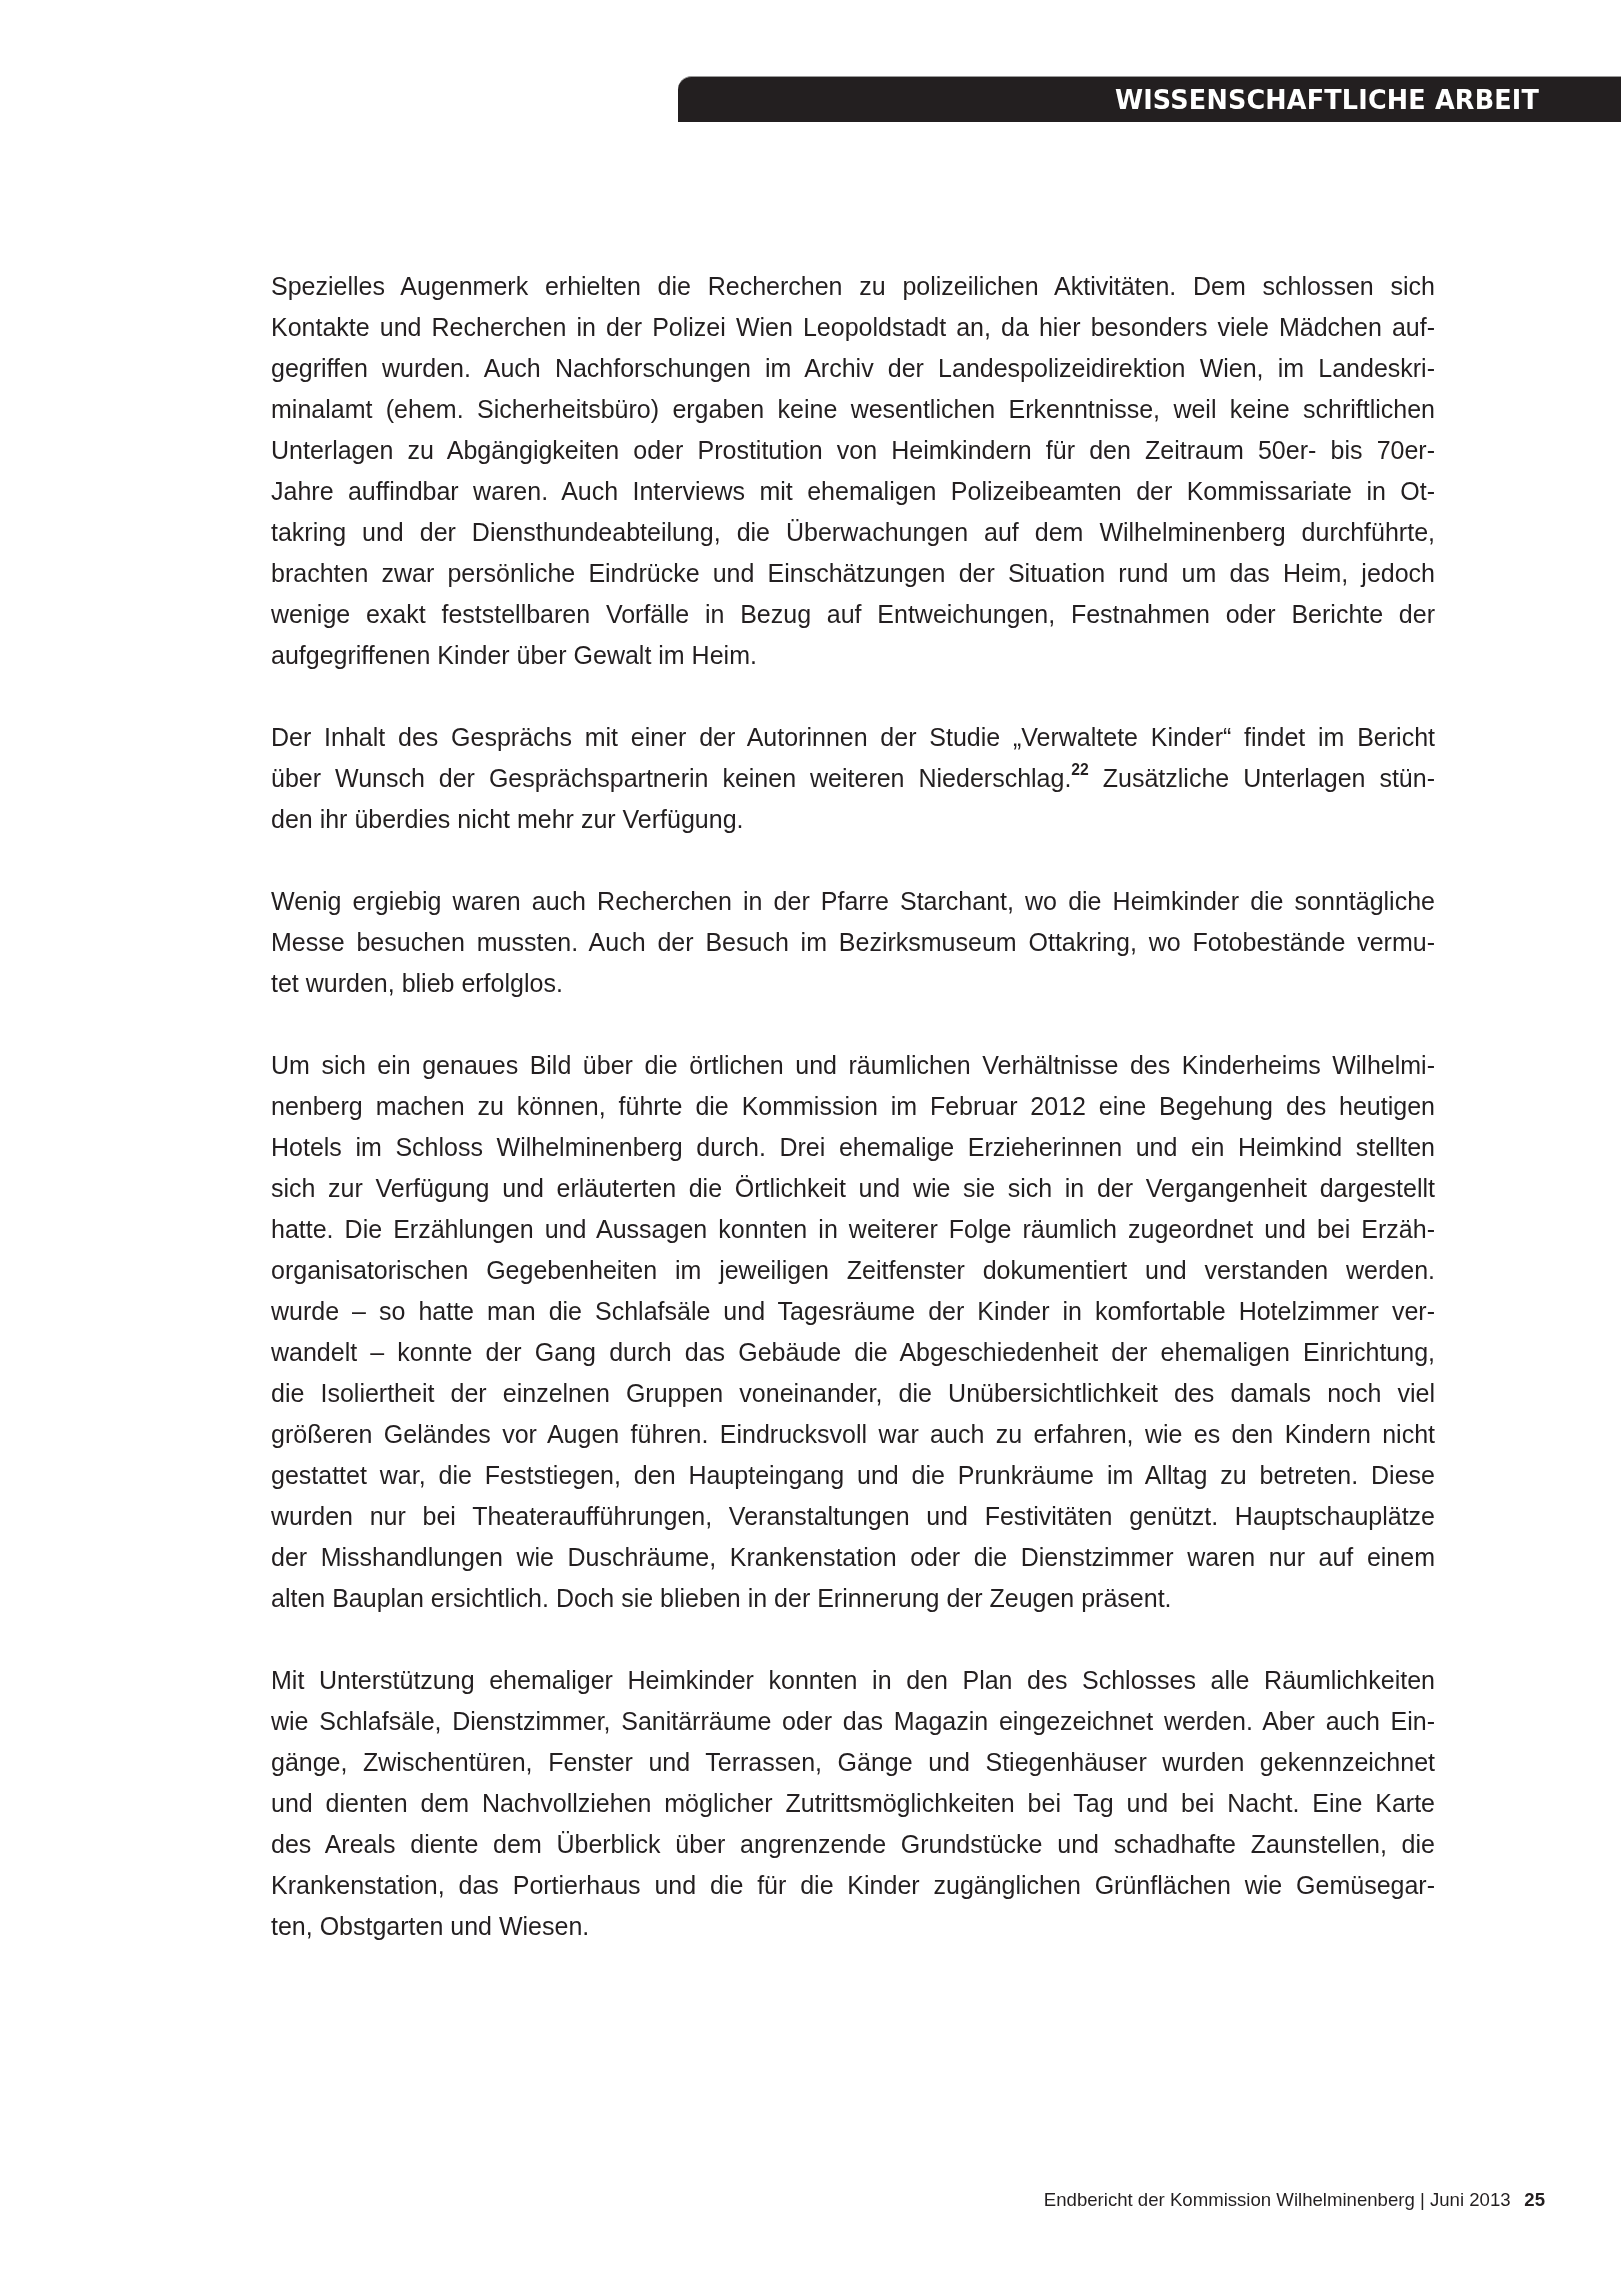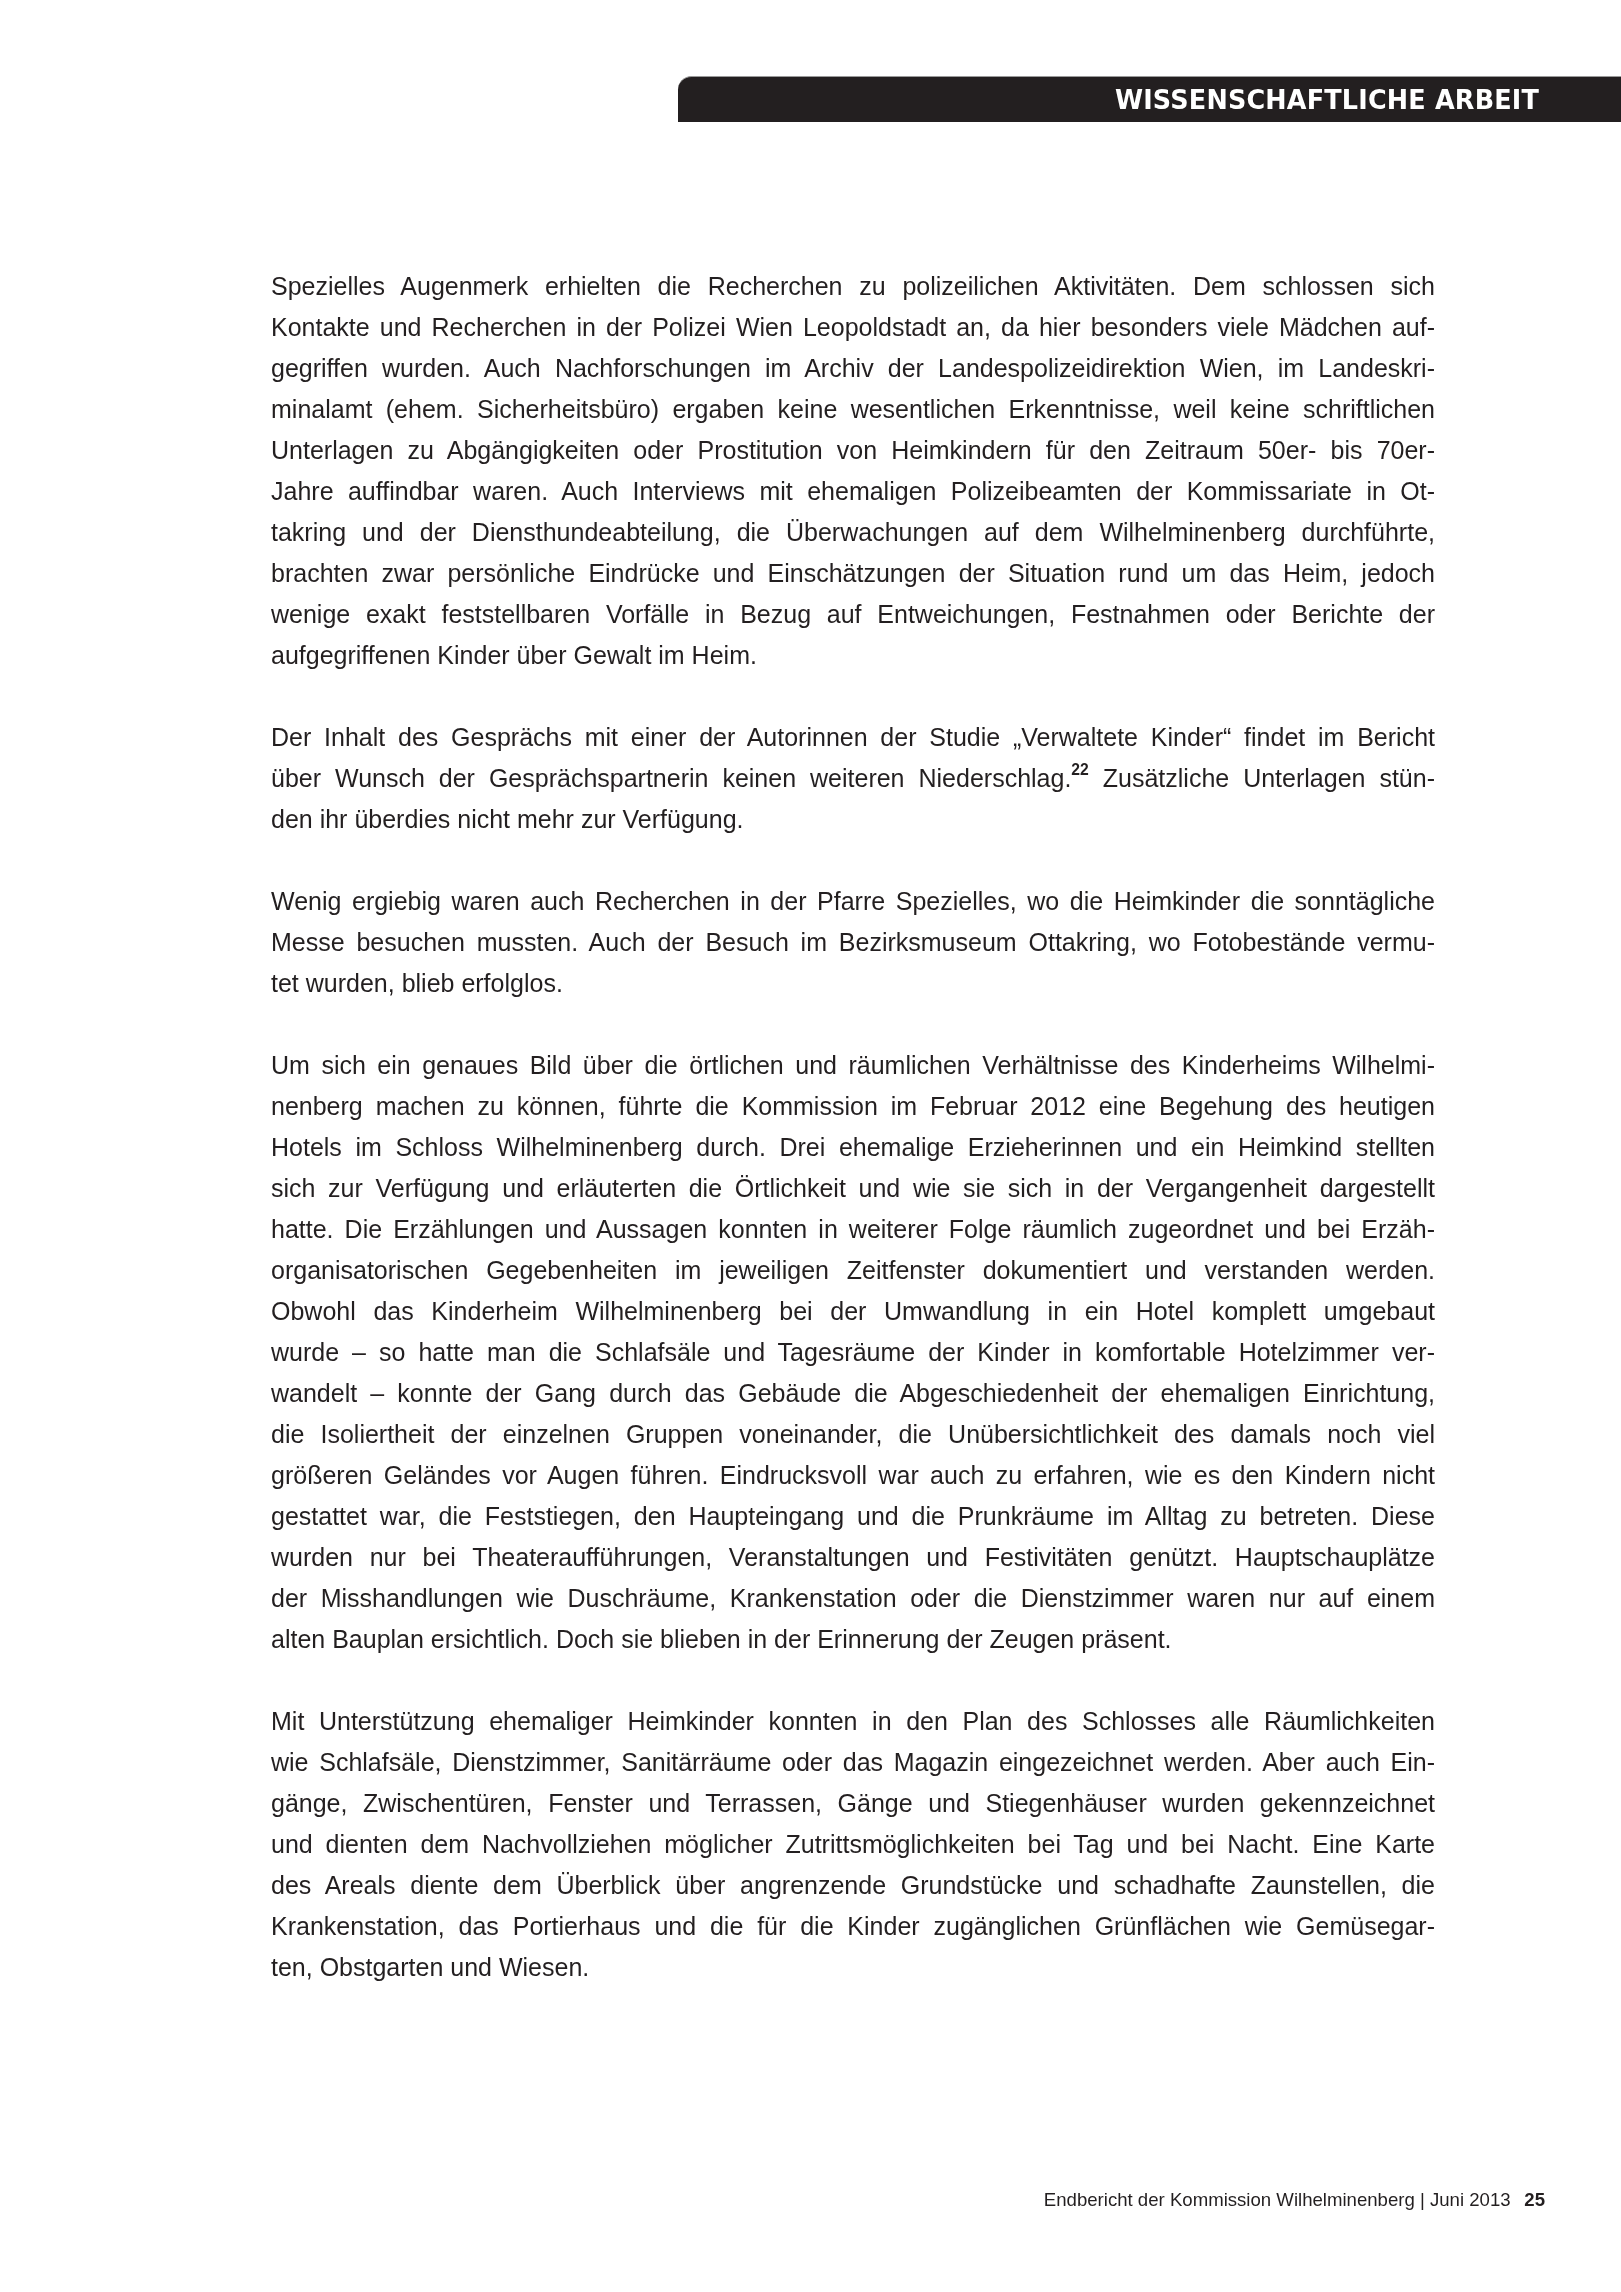--- a/index.html
+++ b/index.html
@@ -109,33 +109,32 @@
     <span class="line last">aufgegriffenen Kinder über Gewalt im Heim.</span>
   </p>
 
   <p class="paragraph">
     <span class="line">Der Inhalt des Gesprächs mit einer der Autorinnen der Studie „Verwaltete Kinder“ findet im Bericht</span>
     <span class="line"><span>über Wunsch der Gesprächspartnerin keinen weiteren Niederschlag.</span><sup class="footnote-ref">22</sup><span> Zusätzliche Unterlagen stün-</span></span>
     <span class="line last">den ihr überdies nicht mehr zur Verfügung.</span>
   </p>
 
   <p class="paragraph">
-    <span class="line">Wenig ergiebig waren auch Recherchen in der Pfarre Spezielles, wo die Heimkinder die sonntägliche</span>
+    <span class="line">Wenig ergiebig waren auch Recherchen in der Pfarre Starchant, wo die Heimkinder die sonntägliche</span>
     <span class="line">Messe besuchen mussten. Auch der Besuch im Bezirksmuseum Ottakring, wo Fotobestände vermu-</span>
     <span class="line last">tet wurden, blieb erfolglos.</span>
   </p>
 
   <p class="paragraph">
     <span class="line">Um sich ein genaues Bild über die örtlichen und räumlichen Verhältnisse des Kinderheims Wilhelmi-</span>
     <span class="line">nenberg machen zu können, führte die Kommission im Februar 2012 eine Begehung des heutigen</span>
     <span class="line">Hotels im Schloss Wilhelminenberg durch. Drei ehemalige Erzieherinnen und ein Heimkind stellten</span>
     <span class="line">sich zur Verfügung und erläuterten die Örtlichkeit und wie sie sich in der Vergangenheit dargestellt</span>
     <span class="line">hatte. Die Erzählungen und Aussagen konnten in weiterer Folge räumlich zugeordnet und bei Erzäh-</span>
     <span class="line">organisatorischen Gegebenheiten im jeweiligen Zeitfenster dokumentiert und verstanden werden.</span>
-    <span class="line">Obwohl das Kinderheim Wilhelminenberg bei der Umwandlung in ein Hotel komplett umgebaut</span>
     <span class="line">wurde – so hatte man die Schlafsäle und Tagesräume der Kinder in komfortable Hotelzimmer ver-</span>
     <span class="line">wandelt – konnte der Gang durch das Gebäude die Abgeschiedenheit der ehemaligen Einrichtung,</span>
     <span class="line">die Isoliertheit der einzelnen Gruppen voneinander, die Unübersichtlichkeit des damals noch viel</span>
     <span class="line">größeren Geländes vor Augen führen. Eindrucksvoll war auch zu erfahren, wie es den Kindern nicht</span>
     <span class="line">gestattet war, die Feststiegen, den Haupteingang und die Prunkräume im Alltag zu betreten. Diese</span>
     <span class="line">wurden nur bei Theateraufführungen, Veranstaltungen und Festivitäten genützt. Hauptschauplätze</span>
     <span class="line">der Misshandlungen wie Duschräume, Krankenstation oder die Dienstzimmer waren nur auf einem</span>
     <span class="line last">alten Bauplan ersichtlich. Doch sie blieben in der Erinnerung der Zeugen präsent.</span>
   </p>
 

